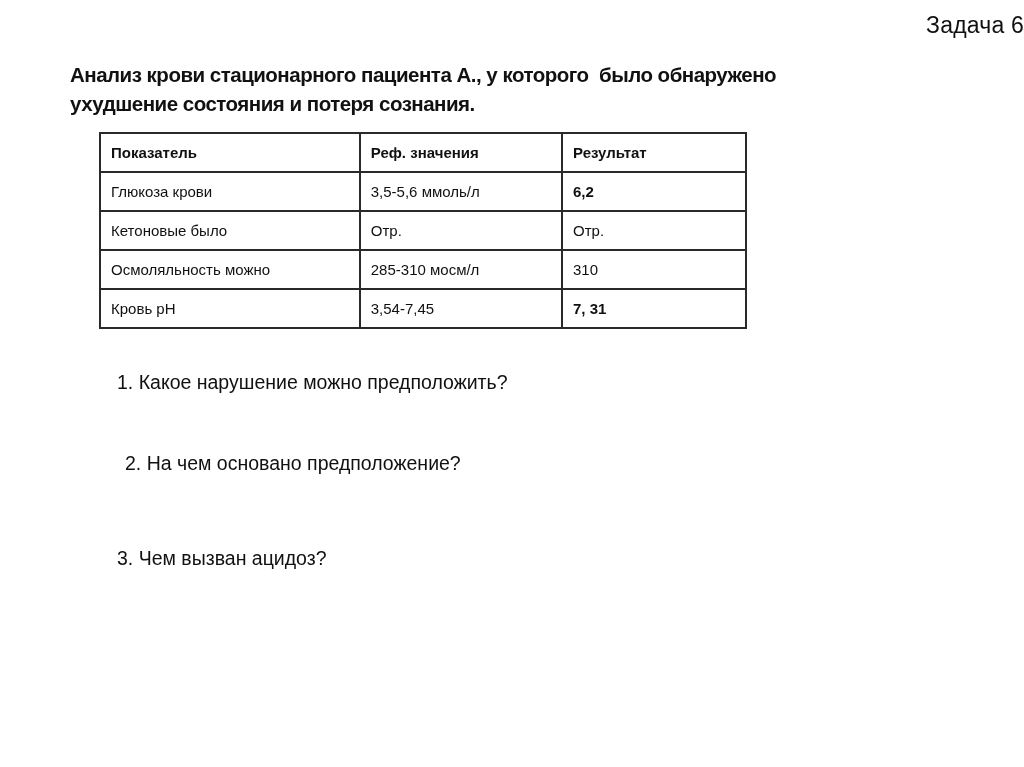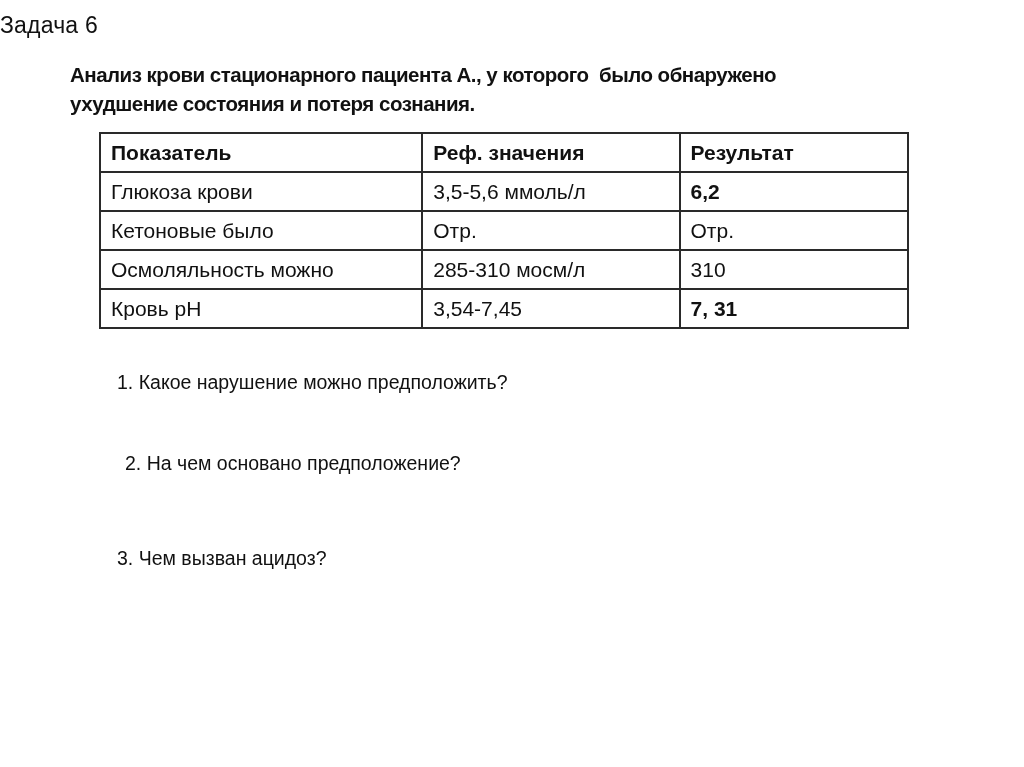--- a/index.html
+++ b/index.html
@@ -13,41 +13,41 @@
       position: relative;
       overflow: hidden;
       font-family: "Liberation Sans", "DejaVu Sans", sans-serif;
       color: #111111;
     }
     .title {
       position: absolute;
       top: 12px;
       left: 0;
       width: 1024px;
-      text-align: left;
+      text-align: right;
       font-size: 23px;
       letter-spacing: 0.2px;
     }
     .intro {
       position: absolute;
       top: 60px;
       left: 70px;
       width: 820px;
       font-size: 20.5px;
       line-height: 29px;
       letter-spacing: -0.5px;
     }
     .intro span { display: block; white-space: pre; font-weight: bold; }
     table.results {
       position: absolute;
       top: 132px;
       left: 99px;
-      width: 810px;
+      width: 648px;
       border-collapse: collapse;
-      font-size: 21px;
+      font-size: 15px;
     }
     table.results th, table.results td {
       border: 2px solid #2a2a2a;
       height: 37px;
       padding: 0 0 0 10px;
       text-align: left;
       vertical-align: middle;
       font-weight: normal;
     }
     table.results th { font-weight: bold; }

